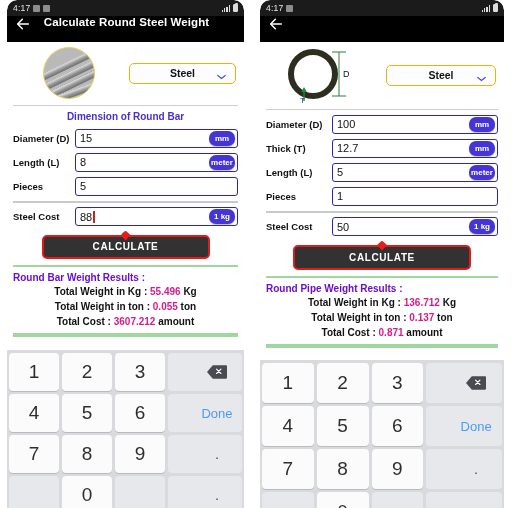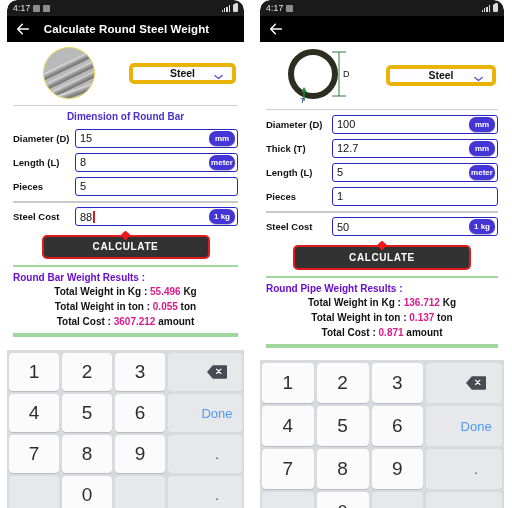--- a/index.html
+++ b/index.html
@@ -54,21 +54,21 @@
   .sig i:nth-child(2){ height:4px }
   .sig i:nth-child(3){ height:5.5px }
   .sig i:nth-child(4){ height:7px }
   .batt { width: 5px; height: 8px; border: 1px solid #dcdcdc; border-radius: 1px; position: relative; background: #dcdcdc; }
   .batt::after { content:""; position:absolute; top:-1.7px; left:1px; width:3px; height:1.2px; background:#dcdcdc; border-radius:1px; }
 
   
   .appbar {
     height: 26px;
     background: #000000;
-    display: flex; align-items: center;
+    display: flex; align-items: flex-start;
     padding: 0 8px;
     color: #ffffff;
   }
   .back-arrow { width: 16px; height: 16px; flex: 0 0 16px; }
   .appbar-title {
     flex: 1; text-align: center;
     font-size: 11.5px; font-weight: bold;
     letter-spacing: .1px;
     margin-right: 14px;
     white-space: nowrap;
@@ -95,21 +95,21 @@
     position: absolute; height: 7px; border-radius: 4px;
     background: linear-gradient(180deg,#f2f2f2,#9a9a9a 55%,#6e6e6e);
     box-shadow: 0 0 0 .5px #7a7a7a inset;
     transform-origin: center;
   }
   .pipe-diagram { flex: 0 0 auto; width: 112px; height: 56px; }
 
   .dd {
     flex: 1 1 auto;
     height: 21px;
-    border: 4px solid #eab308;
+    border: 1px solid #eab308;
     border-radius: 5px;
     background: #fdfdff;
     display:flex; align-items:center; justify-content:center;
     position: relative;
     font-size: 10.5px; font-weight: bold; color:#111;
   }
   .dd .chev {
     position:absolute; right: 9px; top: 50%; margin-top:-3px;
     width: 9px; height: 6px; color:#4a4ad6;
   }

